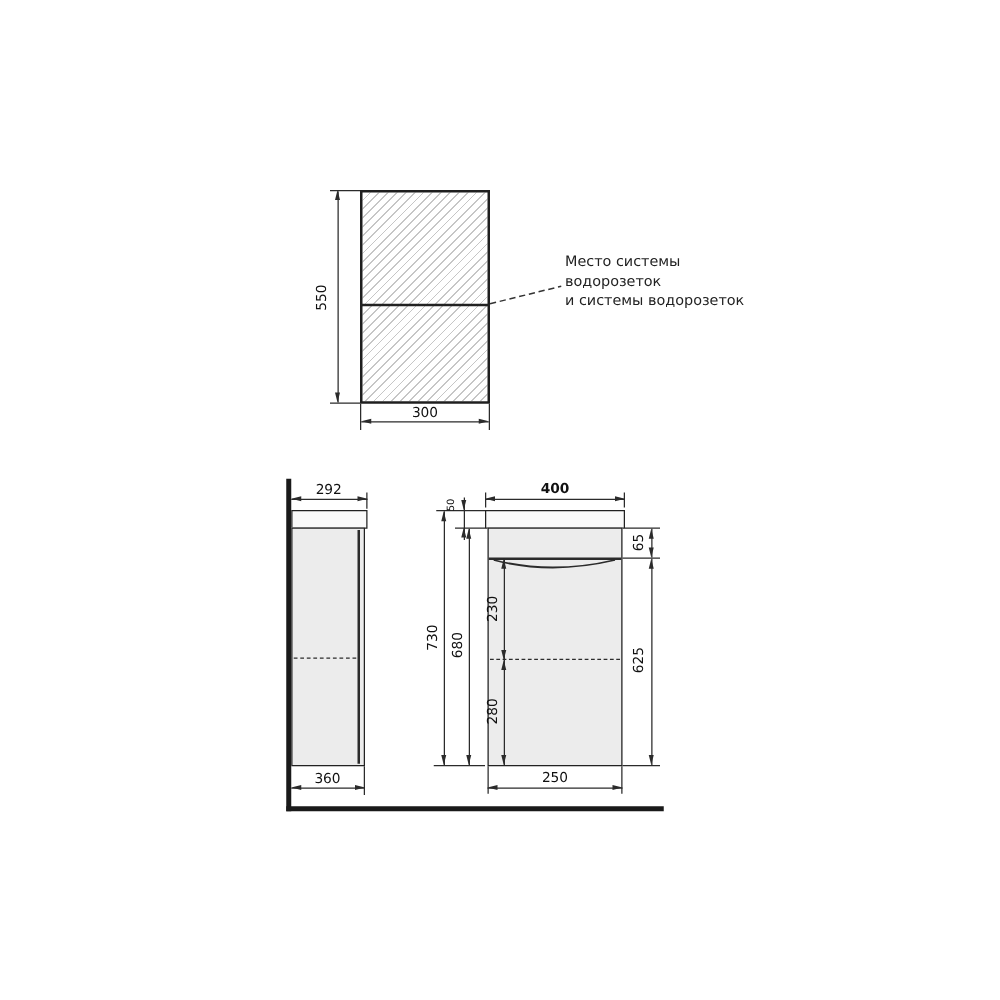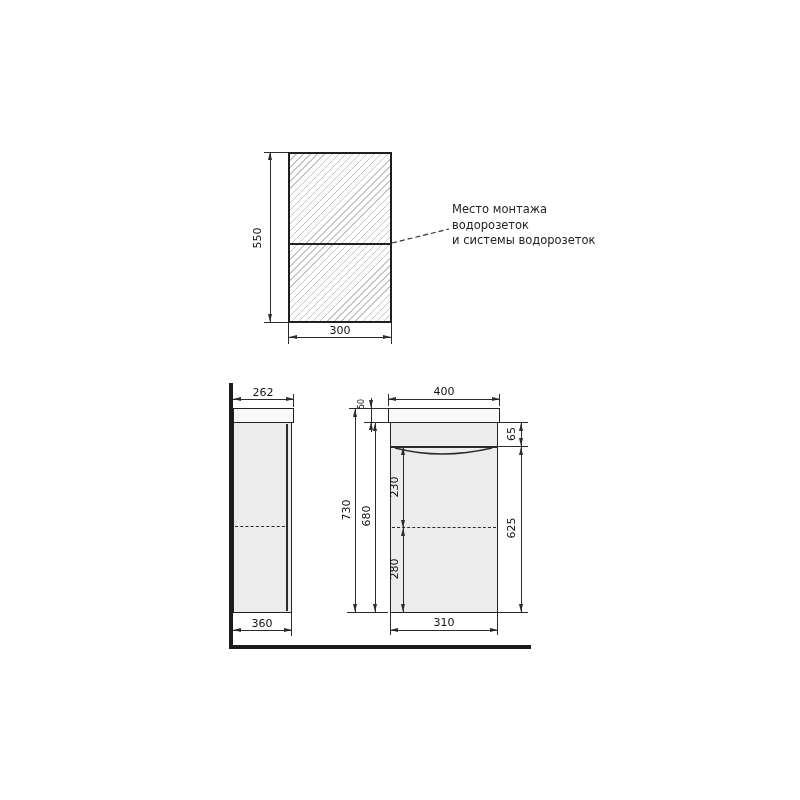--- a/index.html
+++ b/index.html
@@ -51,41 +51,41 @@
       <div class="hl" style="left:289px;top:337px;width:102px;"></div>
       <div class="arr l" style="left:289px;top:335px;"></div>
       <div class="arr r" style="left:383px;top:335px;"></div>
       <div class="lbl" style="left:340px;top:330px;">300</div>
     </div>
 
     <svg class="abs" style="left:391px;top:227px;" width="60" height="18" viewBox="0 0 60 18">
       <line x1="1" y1="16" x2="58" y2="2" stroke="#333" stroke-width="1.2" stroke-dasharray="5 3"></line>
     </svg>
     <div class="note" style="left:452px;top:202px;">
-      <div>Место монтажа</div>
+      <div>Место системы</div>
       <div>водорозеток</div>
       <div>и системы водорозеток</div>
     </div>
   </div>
 
   <div class="thickline" style="left:229px;top:383px;width:4px;height:266px;"></div>
   <div class="thickline" style="left:229px;top:645px;width:302px;height:4px;"></div>
 
   <div>
     <div class="panel counter" style="left:233px;top:408px;width:61px;height:15px;"></div>
     <div class="panel bodyfill" style="left:233px;top:422px;width:59px;height:191px;"></div>
     <div class="vl" style="left:286px;top:424px;height:187px;width:1.5px;"></div>
     <div class="dash-h" style="left:235px;top:526px;width:50px;"></div>
 
     <div>
       <div class="vl" style="left:293px;top:394px;height:13px;"></div>
       <div class="hl" style="left:233px;top:399px;width:61px;"></div>
       <div class="arr l" style="left:233px;top:397px;"></div>
       <div class="arr r" style="left:286px;top:397px;"></div>
-      <div class="lbl" style="left:263px;top:392px;">262</div>
+      <div class="lbl" style="left:263px;top:392px;">292</div>
     </div>
 
     <div>
       <div class="vl" style="left:291px;top:613px;height:23px;"></div>
       <div class="hl" style="left:233px;top:630px;width:59px;"></div>
       <div class="arr l" style="left:233px;top:628px;"></div>
       <div class="arr r" style="left:284px;top:628px;"></div>
       <div class="lbl" style="left:262px;top:623px;">360</div>
     </div>
   </div>
@@ -98,21 +98,21 @@
       <path d="M4 1 Q 50 13 101 1" fill="none" stroke="#2b2b2b" stroke-width="1.4"></path>
     </svg>
     <div class="dash-h" style="left:392px;top:527px;width:104px;"></div>
 
     <div>
       <div class="vl" style="left:388px;top:394px;height:12px;"></div>
       <div class="vl" style="left:499px;top:394px;height:12px;"></div>
       <div class="hl" style="left:388px;top:399px;width:112px;"></div>
       <div class="arr l" style="left:388px;top:397px;"></div>
       <div class="arr r" style="left:492px;top:397px;"></div>
-      <div class="lbl" style="left:444px;top:391px;">400</div>
+      <div class="lbl" style="left:444px;top:391px;font-weight:bold;">400</div>
     </div>
 
     <div>
       <div class="hl" style="left:349px;top:408px;width:39px;"></div>
       <div class="hl" style="left:364px;top:422px;width:24px;"></div>
       <div class="vl" style="left:371px;top:398px;height:34px;"></div>
       <div class="arr d" style="left:369px;top:400px;"></div>
       <div class="arr u" style="left:369px;top:422px;"></div>
       <div class="lbl v small" style="left:361px;top:404px;">50</div>
     </div>
@@ -160,17 +160,17 @@
       <div class="arr d" style="left:519px;top:604px;"></div>
       <div class="lbl v" style="left:511px;top:528px;">625</div>
     </div>
 
     <div>
       <div class="vl" style="left:390px;top:613px;height:22px;"></div>
       <div class="vl" style="left:497px;top:613px;height:22px;"></div>
       <div class="hl" style="left:390px;top:630px;width:108px;"></div>
       <div class="arr l" style="left:390px;top:628px;"></div>
       <div class="arr r" style="left:490px;top:628px;"></div>
-      <div class="lbl" style="left:444px;top:622px;">310</div>
+      <div class="lbl" style="left:444px;top:622px;">250</div>
     </div>
   </div>
 
 </div>
 
 </body></html>

